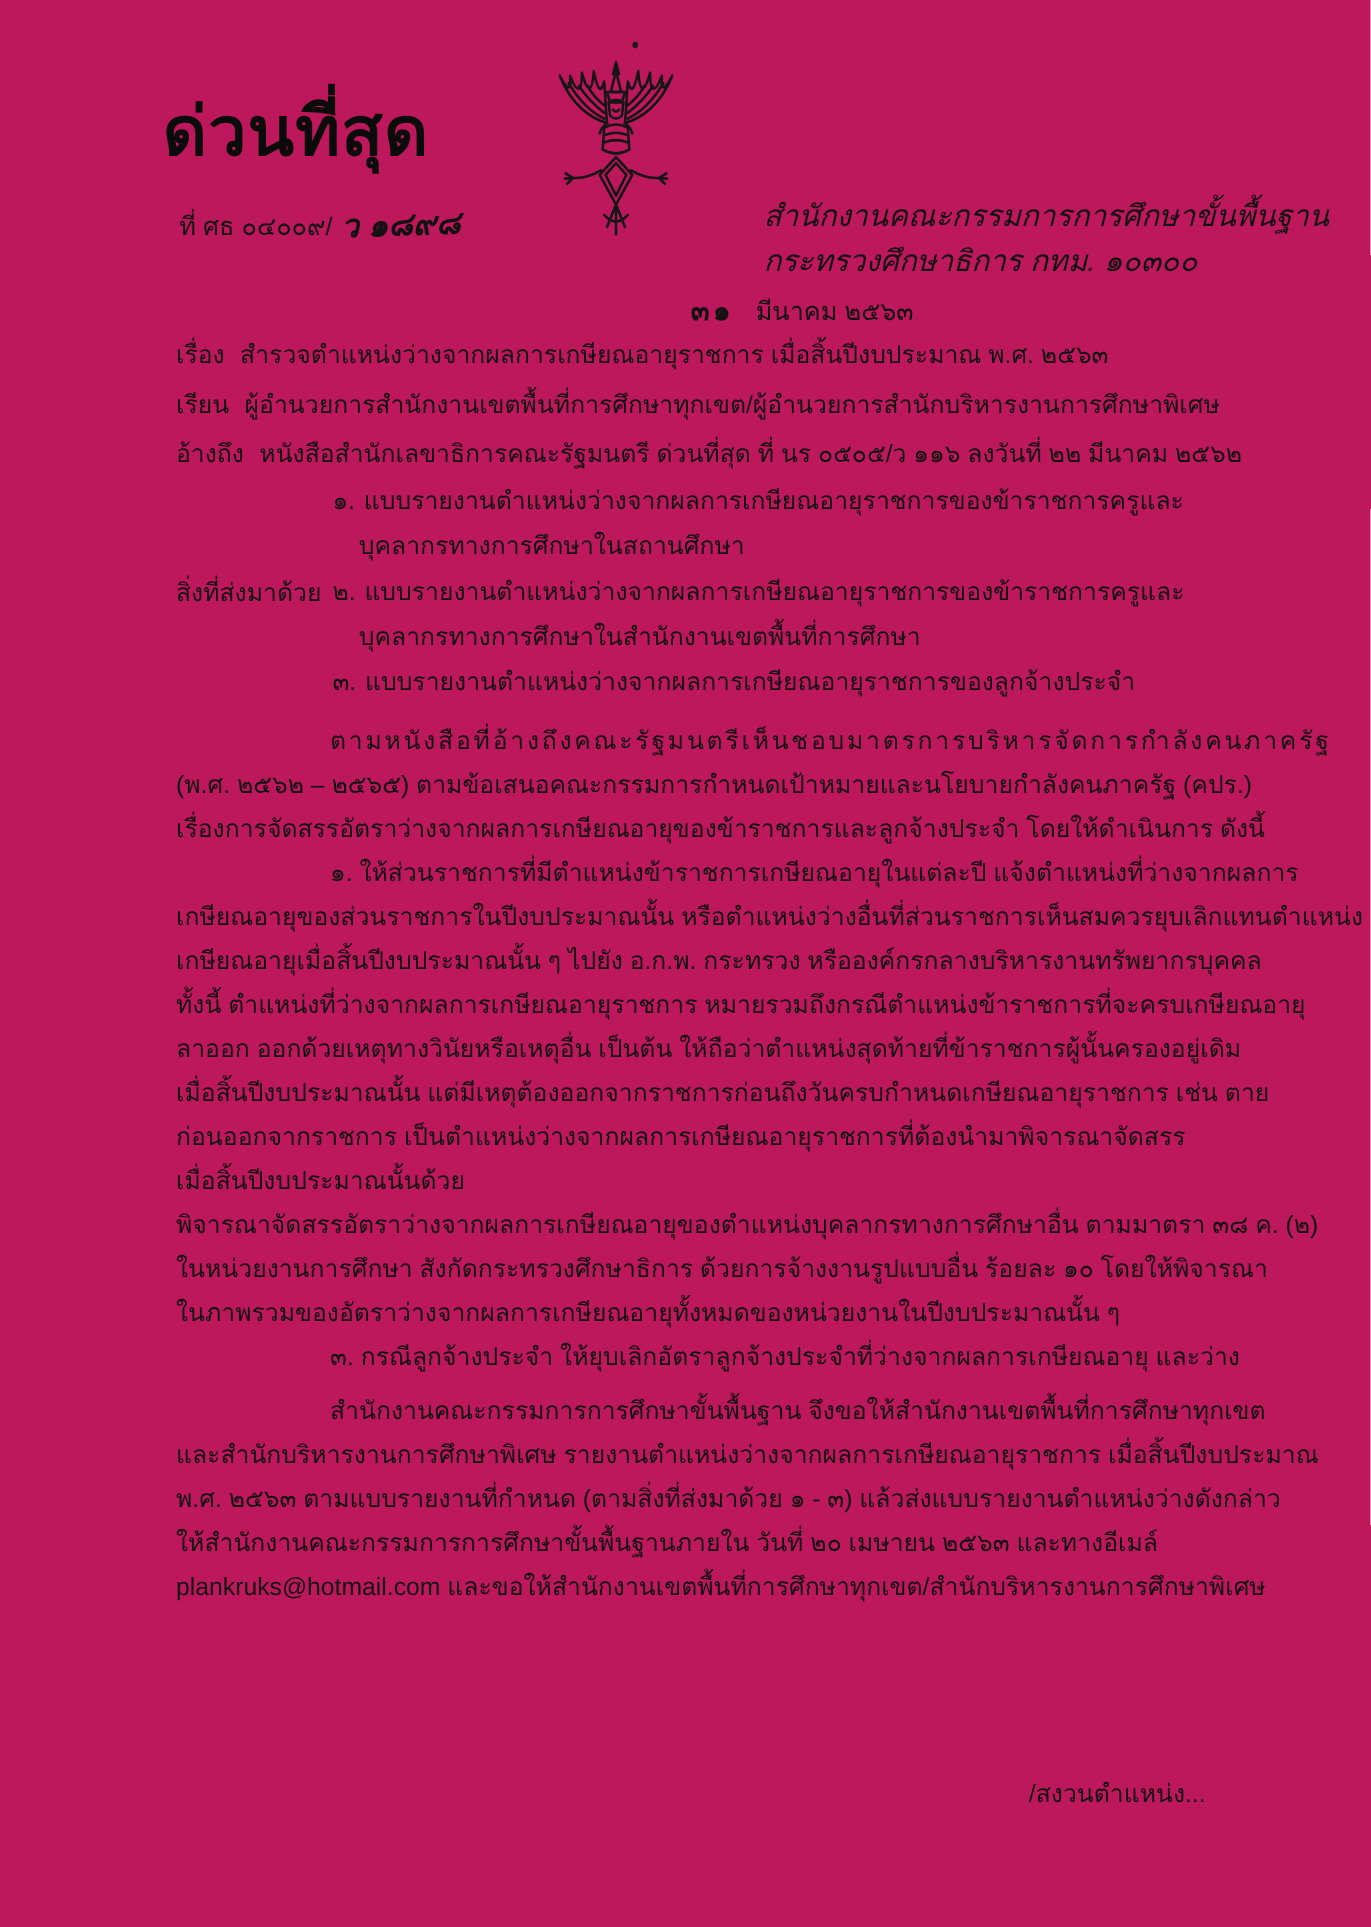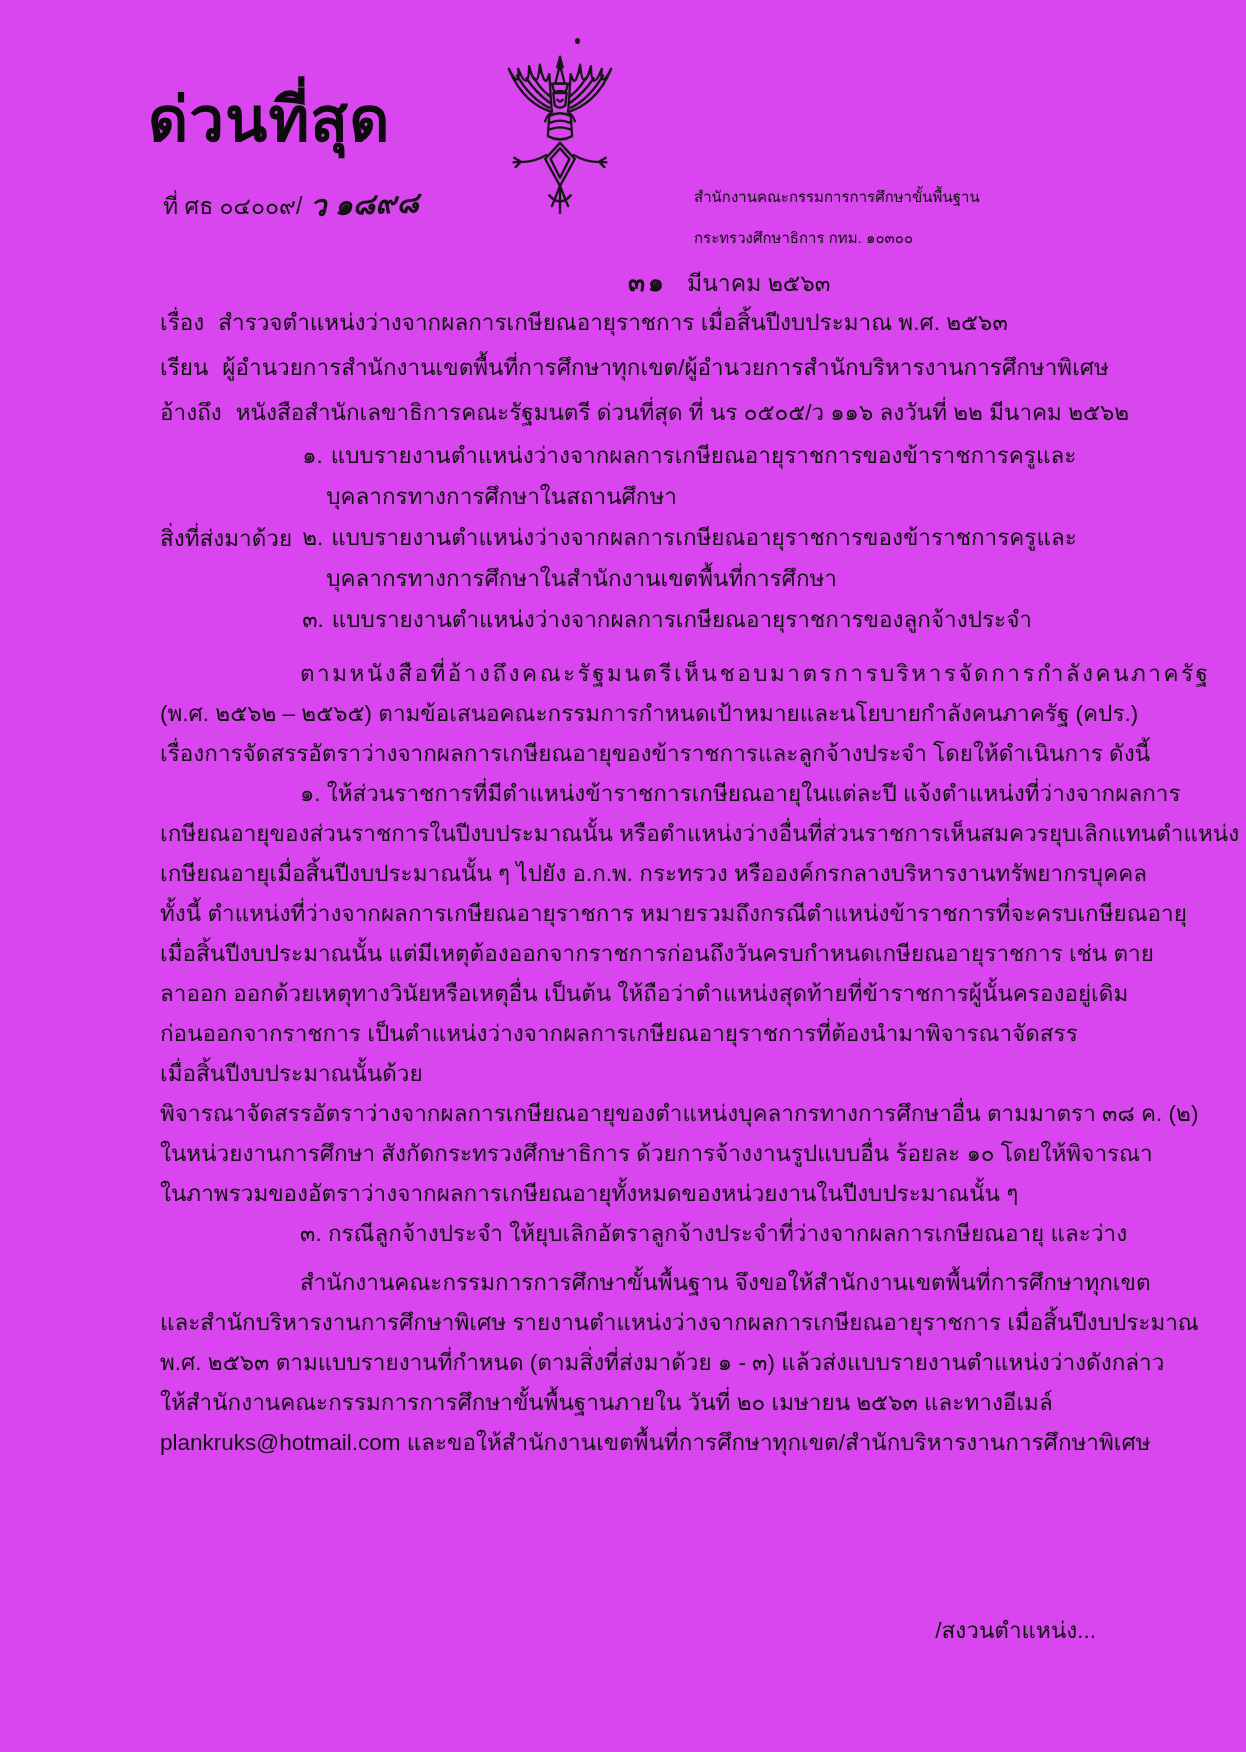--- a/index.html
+++ b/index.html
@@ -1,30 +1,30 @@
 <!DOCTYPE html>
 <html><head>
 <meta charset="utf-8">
 <style>
   html,body { margin:0; padding:0; background:#ffffff; }
   .page {
-    position:relative; width:1246px; height:1752px; background:#d946ef;
+    position:relative; width:1246px; height:1752px; background:#be185d;
     color:#121212; font-family:"Liberation Sans", sans-serif; overflow:hidden;
   }
   .stamp {
     position:absolute; left:148px; top:70px;
     font-size:62px; font-weight:800; letter-spacing:1px; color:#0b0b0b;
   }
   .doc-no { position:absolute; left:163px; top:181px; font-size:23px; white-space:nowrap; }
   .handwritten {
     display:inline-block; font-size:29px; font-style:italic; font-weight:600;
     transform:rotate(-2deg); margin-left:8px;
   }
   .garuda { position:absolute; left:492px; top:54px; }
-  .org { position:absolute; left:694px; top:176px; font-size:15px; line-height:41px; white-space:nowrap; }
+  .org { position:absolute; left:694px; top:176px; font-size:27px; line-height:41px; white-space:nowrap;font-style:italic; }
   .date-line { position:absolute; left:628px; top:262px; font-size:23px; white-space:nowrap; }
   .date-day { font-weight:700; font-size:25px; margin-right:20px; letter-spacing:3px; }
 
   .content { position:absolute; left:160px; top:300px; width:946px; font-size:22.5px; }
   .meta-row { display:flex; align-items:center; height:45px; line-height:45px; white-space:nowrap; }
   .meta-label { margin-right:14px; flex:0 0 auto; }
   .enc-row { height:auto; line-height:normal; }
   .enc-label { margin-right:10px; }
   .enc-line { height:41px; line-height:41px; white-space:nowrap; }
   .enc-num { margin-right:8px; }
@@ -122,22 +122,22 @@
     </div>
 
     <div class="body-lines">
         <div class="body-line indent spread">ตามหนังสือที่อ้างถึงคณะรัฐมนตรีเห็นชอบมาตรการบริหารจัดการกำลังคนภาครัฐ</div>
         <div class="body-line">(พ.ศ. ๒๕๖๒ – ๒๕๖๕) ตามข้อเสนอคณะกรรมการกำหนดเป้าหมายและนโยบายกำลังคนภาครัฐ (คปร.)</div>
         <div class="body-line">เรื่องการจัดสรรอัตราว่างจากผลการเกษียณอายุของข้าราชการและลูกจ้างประจำ โดยให้ดำเนินการ ดังนี้</div>
         <div class="body-line indent">๑. ให้ส่วนราชการที่มีตำแหน่งข้าราชการเกษียณอายุในแต่ละปี แจ้งตำแหน่งที่ว่างจากผลการ</div>
         <div class="body-line">เกษียณอายุของส่วนราชการในปีงบประมาณนั้น หรือตำแหน่งว่างอื่นที่ส่วนราชการเห็นสมควรยุบเลิกแทนตำแหน่ง</div>
         <div class="body-line">เกษียณอายุเมื่อสิ้นปีงบประมาณนั้น ๆ ไปยัง อ.ก.พ. กระทรวง หรือองค์กรกลางบริหารงานทรัพยากรบุคคล</div>
         <div class="body-line u">ทั้งนี้ ตำแหน่งที่ว่างจากผลการเกษียณอายุราชการ หมายรวมถึงกรณีตำแหน่งข้าราชการที่จะครบเกษียณอายุ</div>
+        <div class="body-line u">ลาออก ออกด้วยเหตุทางวินัยหรือเหตุอื่น เป็นต้น ให้ถือว่าตำแหน่งสุดท้ายที่ข้าราชการผู้นั้นครองอยู่เดิม</div>
         <div class="body-line u">เมื่อสิ้นปีงบประมาณนั้น แต่มีเหตุต้องออกจากราชการก่อนถึงวันครบกำหนดเกษียณอายุราชการ เช่น ตาย</div>
-        <div class="body-line u">ลาออก ออกด้วยเหตุทางวินัยหรือเหตุอื่น เป็นต้น ให้ถือว่าตำแหน่งสุดท้ายที่ข้าราชการผู้นั้นครองอยู่เดิม</div>
         <div class="body-line u">ก่อนออกจากราชการ เป็นตำแหน่งว่างจากผลการเกษียณอายุราชการที่ต้องนำมาพิจารณาจัดสรร</div>
         <div class="body-line u">เมื่อสิ้นปีงบประมาณนั้นด้วย</div>
         <div class="body-line">พิจารณาจัดสรรอัตราว่างจากผลการเกษียณอายุของตำแหน่งบุคลากรทางการศึกษาอื่น ตามมาตรา ๓๘ ค. (๒)</div>
         <div class="body-line">ในหน่วยงานการศึกษา สังกัดกระทรวงศึกษาธิการ ด้วยการจ้างงานรูปแบบอื่น ร้อยละ ๑๐ โดยให้พิจารณา</div>
         <div class="body-line">ในภาพรวมของอัตราว่างจากผลการเกษียณอายุทั้งหมดของหน่วยงานในปีงบประมาณนั้น ๆ</div>
         <div class="body-line indent">๓. กรณีลูกจ้างประจำ ให้ยุบเลิกอัตราลูกจ้างประจำที่ว่างจากผลการเกษียณอายุ และว่าง</div>
         <div class="body-line indent gap">สำนักงานคณะกรรมการการศึกษาขั้นพื้นฐาน จึงขอให้สำนักงานเขตพื้นที่การศึกษาทุกเขต</div>
         <div class="body-line">และสำนักบริหารงานการศึกษาพิเศษ รายงานตำแหน่งว่างจากผลการเกษียณอายุราชการ เมื่อสิ้นปีงบประมาณ</div>
         <div class="body-line">พ.ศ. ๒๕๖๓ ตามแบบรายงานที่กำหนด (ตามสิ่งที่ส่งมาด้วย ๑ - ๓) แล้วส่งแบบรายงานตำแหน่งว่างดังกล่าว</div>
         <div class="body-line">ให้สำนักงานคณะกรรมการการศึกษาขั้นพื้นฐานภายใน วันที่ ๒๐ เมษายน ๒๕๖๓ และทางอีเมล์</div>

